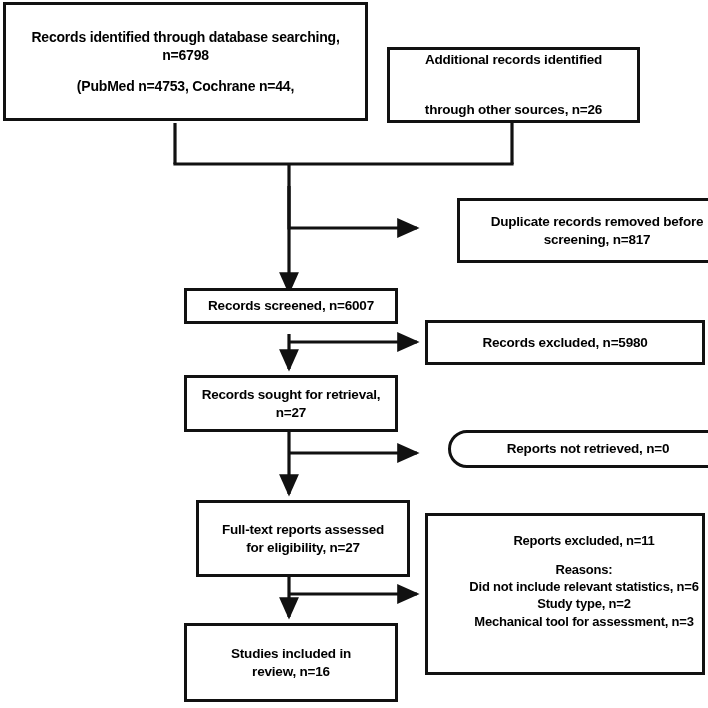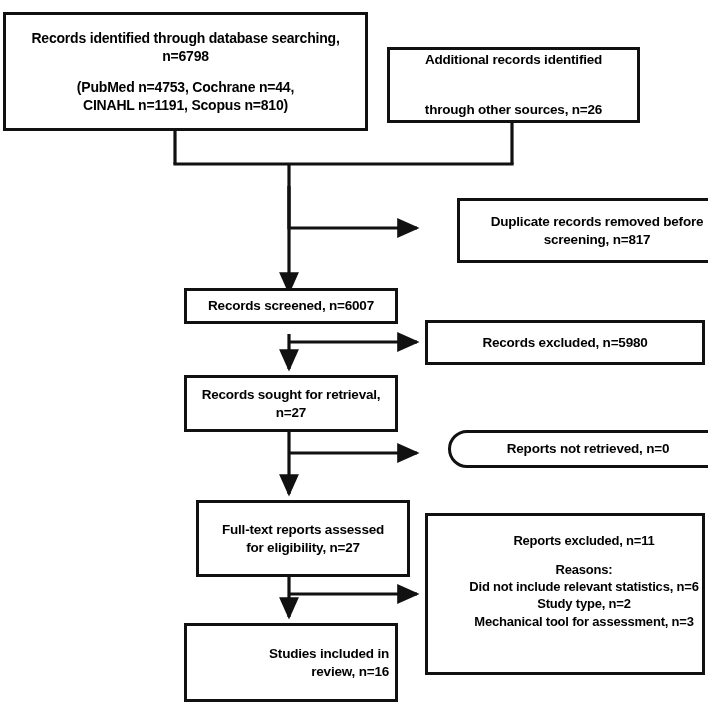--- a/index.html
+++ b/index.html
@@ -73,26 +73,25 @@
       <path d="M 289,186 L 289,228 L 417,228" marker-end="url(#arrowhead)"></path>
       <path d="M 289,334 L 289,369" marker-end="url(#arrowhead)"></path>
       <path d="M 289,342 L 417,342" marker-end="url(#arrowhead)"></path>
       <path d="M 289,432 L 289,494" marker-end="url(#arrowhead)"></path>
       <path d="M 289,453 L 417,453" marker-end="url(#arrowhead)"></path>
       <path d="M 289,576 L 289,617" marker-end="url(#arrowhead)"></path>
       <path d="M 289,594 L 417,594" marker-end="url(#arrowhead)"></path>
     </g>
   </svg>
 
-  <div class="node-box" style="left:3px; top:12px; width:365px; height:119px; font-size:14px;">
+  <div class="node-box" style="left:3px; top:2px; width:365px; height:119px; font-size:14px;">
     <span class="node-line">Records identified through database searching,</span>
     <span class="node-line">n=6798</span>
     <span class="node-line spacer"></span>
     <span class="node-line">(PubMed n=4753, Cochrane n=44,</span>
-    <span class="node-line">CINAHL n=1191, Scopus n=810)</span>
   </div>
 
   <div class="node-box" style="left:387px; top:47px; width:253px; height:76px;gap:32px;">
     <span class="node-line">Additional records identified</span>
     <span class="node-line">through other sources, n=26</span>
   </div>
 
   <div class="node-box" style="left:425px; top:198px; width:280px; height:65px;margin-left:32px;">
     <span class="node-line">Duplicate records removed before</span>
     <span class="node-line">screening, n=817</span>
@@ -122,18 +121,18 @@
 
   <div class="node-box" style="left:425px; top:513px; width:280px; height:162px; font-size:13px; justify-content:flex-start; padding-top:16px;padding-left:44px;">
     <span class="node-line">Reports excluded, n=11</span>
     <span class="node-line spacer"></span>
     <span class="node-line">Reasons:</span>
     <span class="node-line">Did not include relevant statistics, n=6</span>
     <span class="node-line">Study type, n=2</span>
     <span class="node-line">Mechanical tool for assessment, n=3</span>
   </div>
 
-  <div class="node-box" style="left:184px; top:623px; width:214px; height:79px;align-items:flex-end;">
+  <div class="node-box" style="left:184px; top:623px; width:214px; height:79px;">
     <span class="node-line">Studies included in</span>
     <span class="node-line">review, n=16</span>
   </div>
 
 </div>
 
 </body></html>

